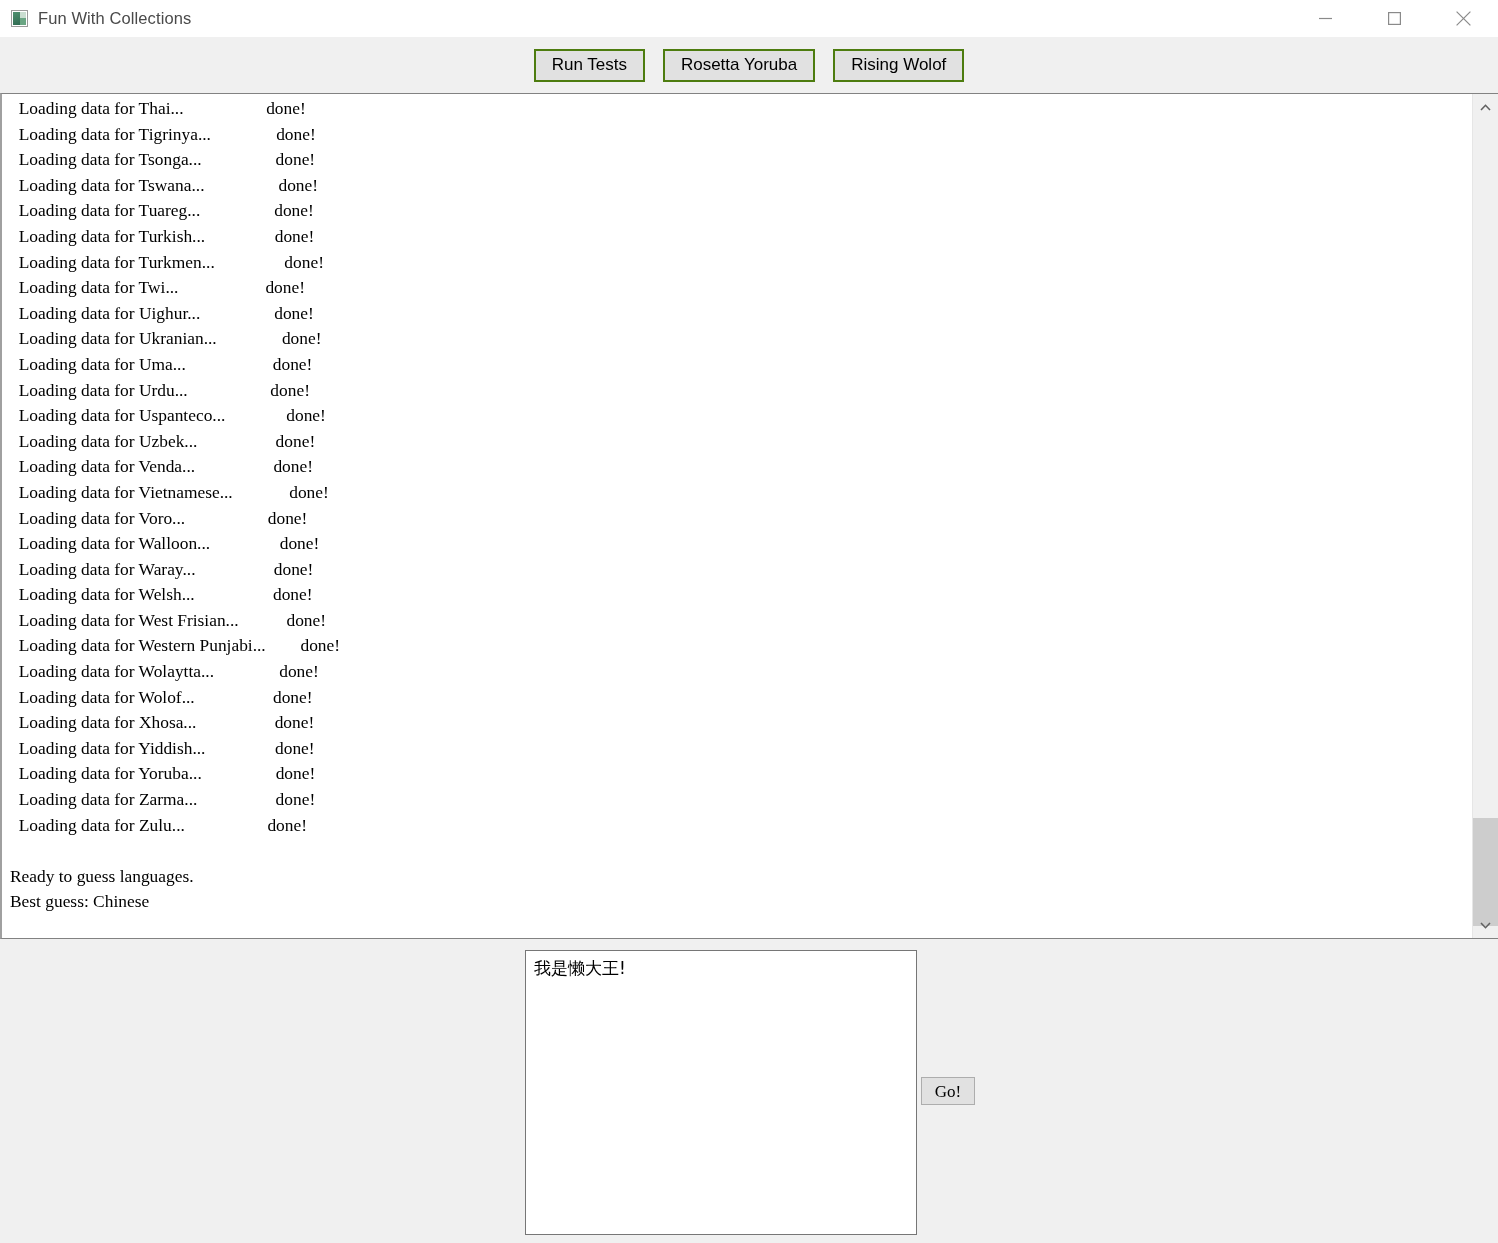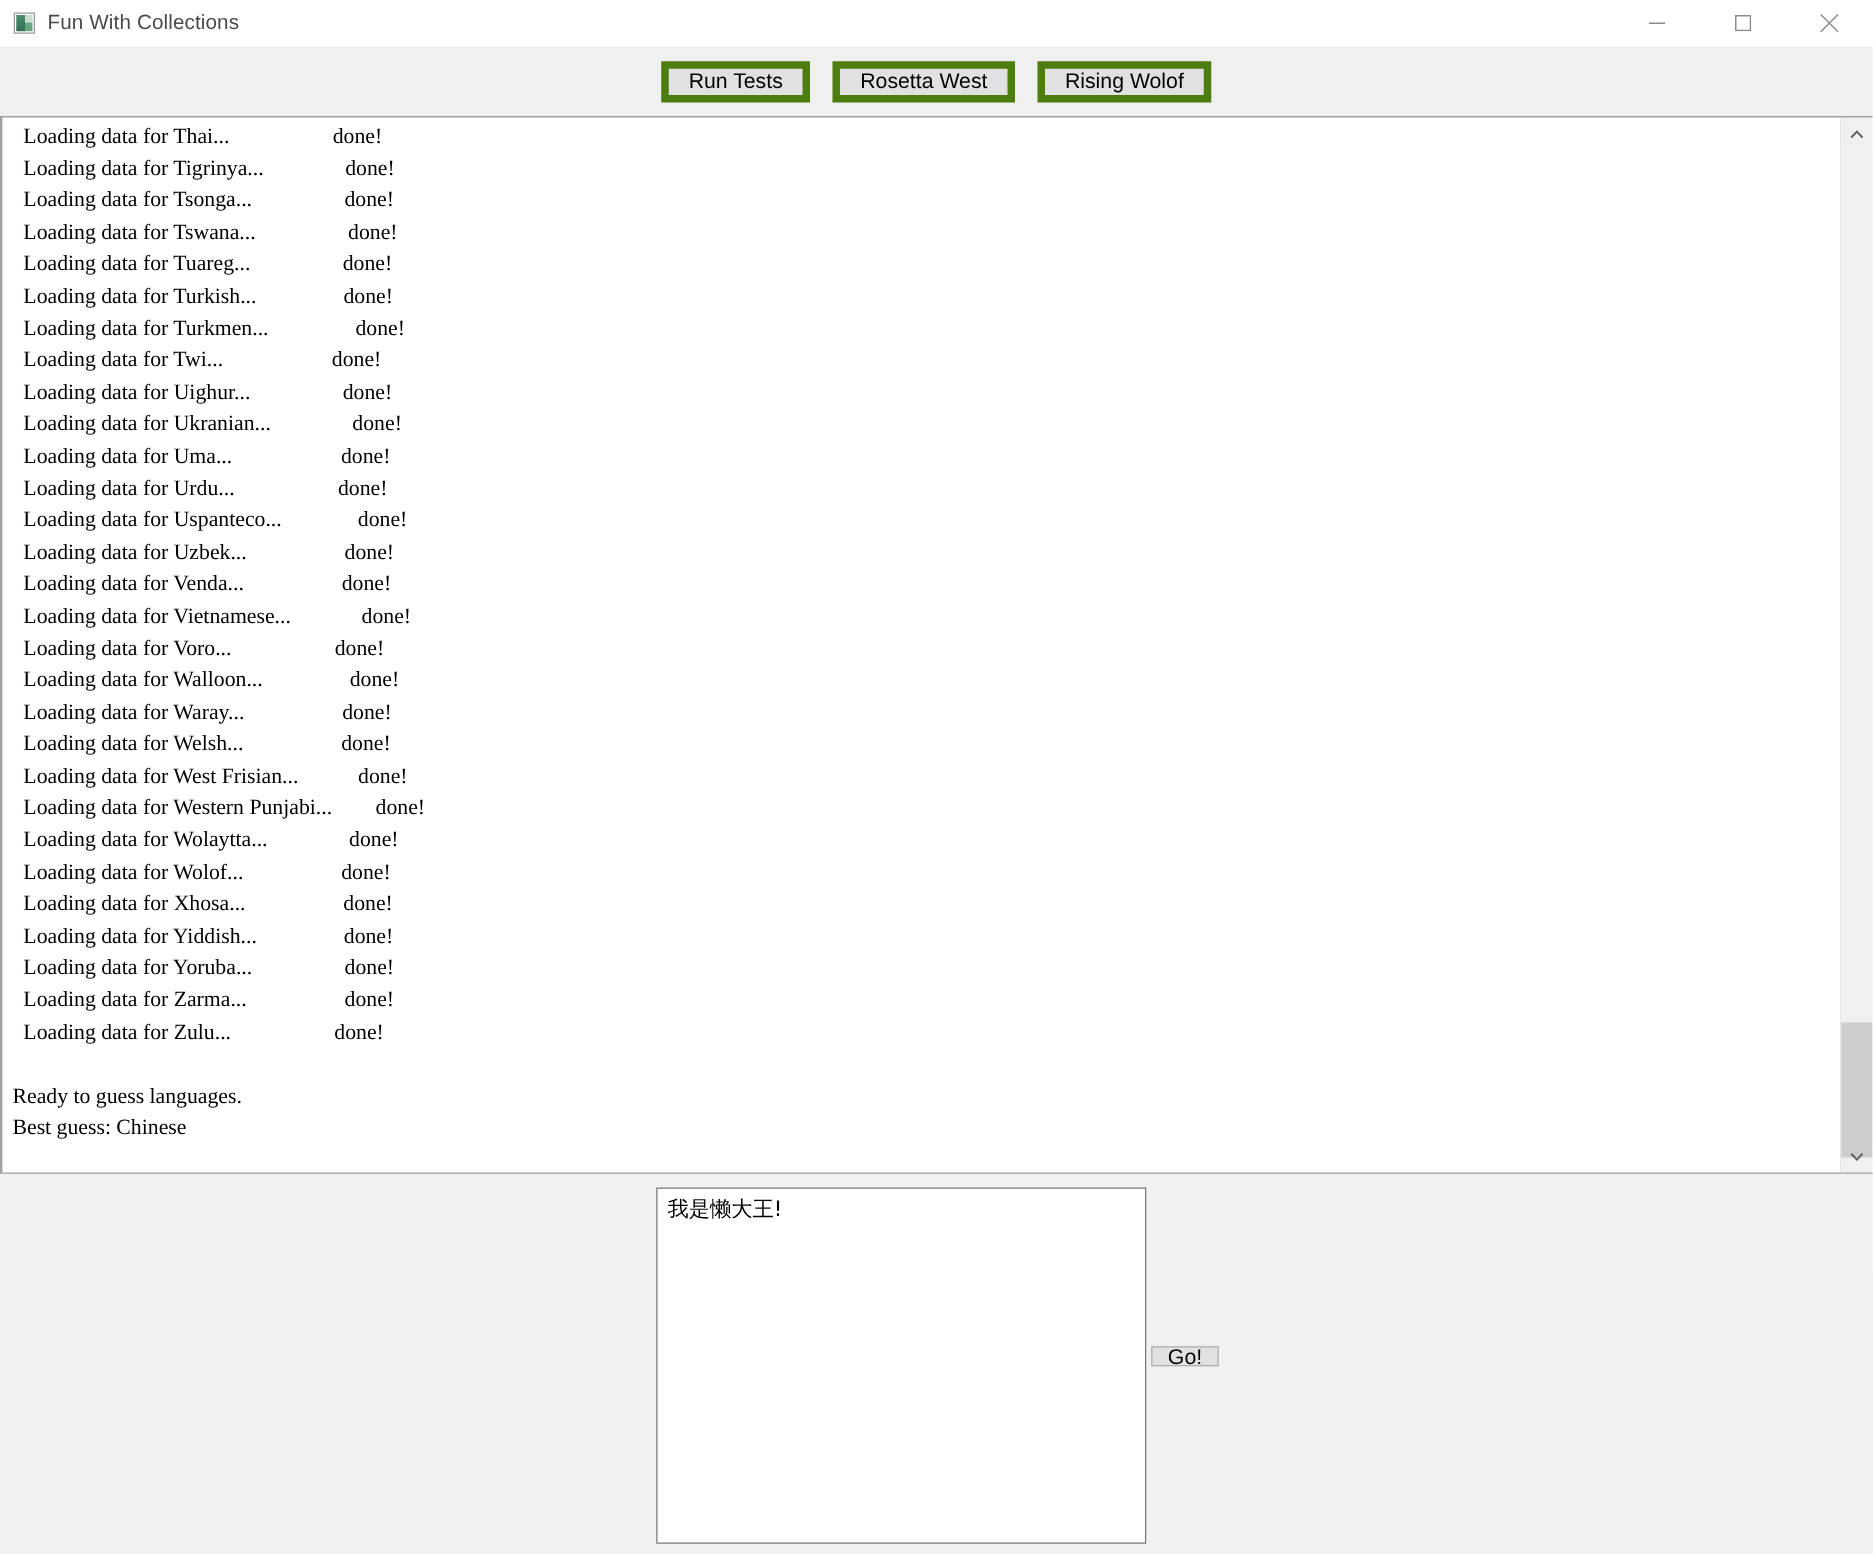--- a/index.html
+++ b/index.html
@@ -95,21 +95,21 @@
     min-height: 56px;
     background: #f0f0f0;
     display: flex;
     align-items: center;
     justify-content: center;
     gap: 18px;
     box-sizing: border-box;
   }
   .tb-btn {
     background: #e1e1e1;
-    border: 6px solid #4d7c0f;
+    border: 2px solid #4d7c0f;
     color: #000000;
     font-size: 17px;
     font-family: "Liberation Sans", sans-serif;
     padding: 5px 16px 7px 16px;
     line-height: 1;
     cursor: default;
     border-radius: 0;
     box-sizing: border-box;
     height: 33px;
     display: flex;
@@ -208,25 +208,25 @@
     line-height: 22px;
     color: #000000;
     white-space: pre-wrap;
     word-break: break-all;
   }
   .go-btn {
     position: absolute;
     left: 921px;
     top: 138px;
     width: 54px;
-    height: 16px;
+    height: 28px;
     background: #e1e1e1;
     border: 1px solid #adadad;
     box-sizing: border-box;
-    font-family: Liberation Sans, sans-serif;
+    font-family: Liberation Serif, serif;
     font-size: 17px;
     color: #000000;
     display: flex;
     align-items: center;
     justify-content: center;
     cursor: default;
     padding: 0;
     line-height: 1;
   }
 </style>
@@ -259,21 +259,21 @@
         <svg width="15" height="15" viewBox="0 0 15 15">
           <line x1="0.6" y1="0.6" x2="14.4" y2="14.4" stroke="#8a8a8a" stroke-width="1.2"></line>
           <line x1="14.4" y1="0.6" x2="0.6" y2="14.4" stroke="#8a8a8a" stroke-width="1.2"></line>
         </svg>
       </div>
     </div>
   </div>
 
   <div class="toolbar">
     <button class="tb-btn">Run Tests</button>
-    <button class="tb-btn">Rosetta West</button>
+    <button class="tb-btn">Rosetta Yoruba</button>
     <button class="tb-btn">Rising Wolof</button>
   </div>
 
   <div class="console-wrap">
     <div class="console">
       <div class="console-inner" id="console-inner"><span class="log-line">  Loading data for Thai...                   done!</span><span class="log-line">  Loading data for Tigrinya...               done!</span><span class="log-line">  Loading data for Tsonga...                 done!</span><span class="log-line">  Loading data for Tswana...                 done!</span><span class="log-line">  Loading data for Tuareg...                 done!</span><span class="log-line">  Loading data for Turkish...                done!</span><span class="log-line">  Loading data for Turkmen...                done!</span><span class="log-line">  Loading data for Twi...                    done!</span><span class="log-line">  Loading data for Uighur...                 done!</span><span class="log-line">  Loading data for Ukranian...               done!</span><span class="log-line">  Loading data for Uma...                    done!</span><span class="log-line">  Loading data for Urdu...                   done!</span><span class="log-line">  Loading data for Uspanteco...              done!</span><span class="log-line">  Loading data for Uzbek...                  done!</span><span class="log-line">  Loading data for Venda...                  done!</span><span class="log-line">  Loading data for Vietnamese...             done!</span><span class="log-line">  Loading data for Voro...                   done!</span><span class="log-line">  Loading data for Walloon...                done!</span><span class="log-line">  Loading data for Waray...                  done!</span><span class="log-line">  Loading data for Welsh...                  done!</span><span class="log-line">  Loading data for West Frisian...           done!</span><span class="log-line">  Loading data for Western Punjabi...        done!</span><span class="log-line">  Loading data for Wolaytta...               done!</span><span class="log-line">  Loading data for Wolof...                  done!</span><span class="log-line">  Loading data for Xhosa...                  done!</span><span class="log-line">  Loading data for Yiddish...                done!</span><span class="log-line">  Loading data for Yoruba...                 done!</span><span class="log-line">  Loading data for Zarma...                  done!</span><span class="log-line">  Loading data for Zulu...                   done!</span><span class="blank-line"></span><span class="log-line">Ready to guess languages.</span><span class="log-line">Best guess: Chinese</span></div>
     </div>
     <div class="scrollbar">
       <div class="sb-arrow up">
         <svg width="11" height="7" viewBox="0 0 11 7">

